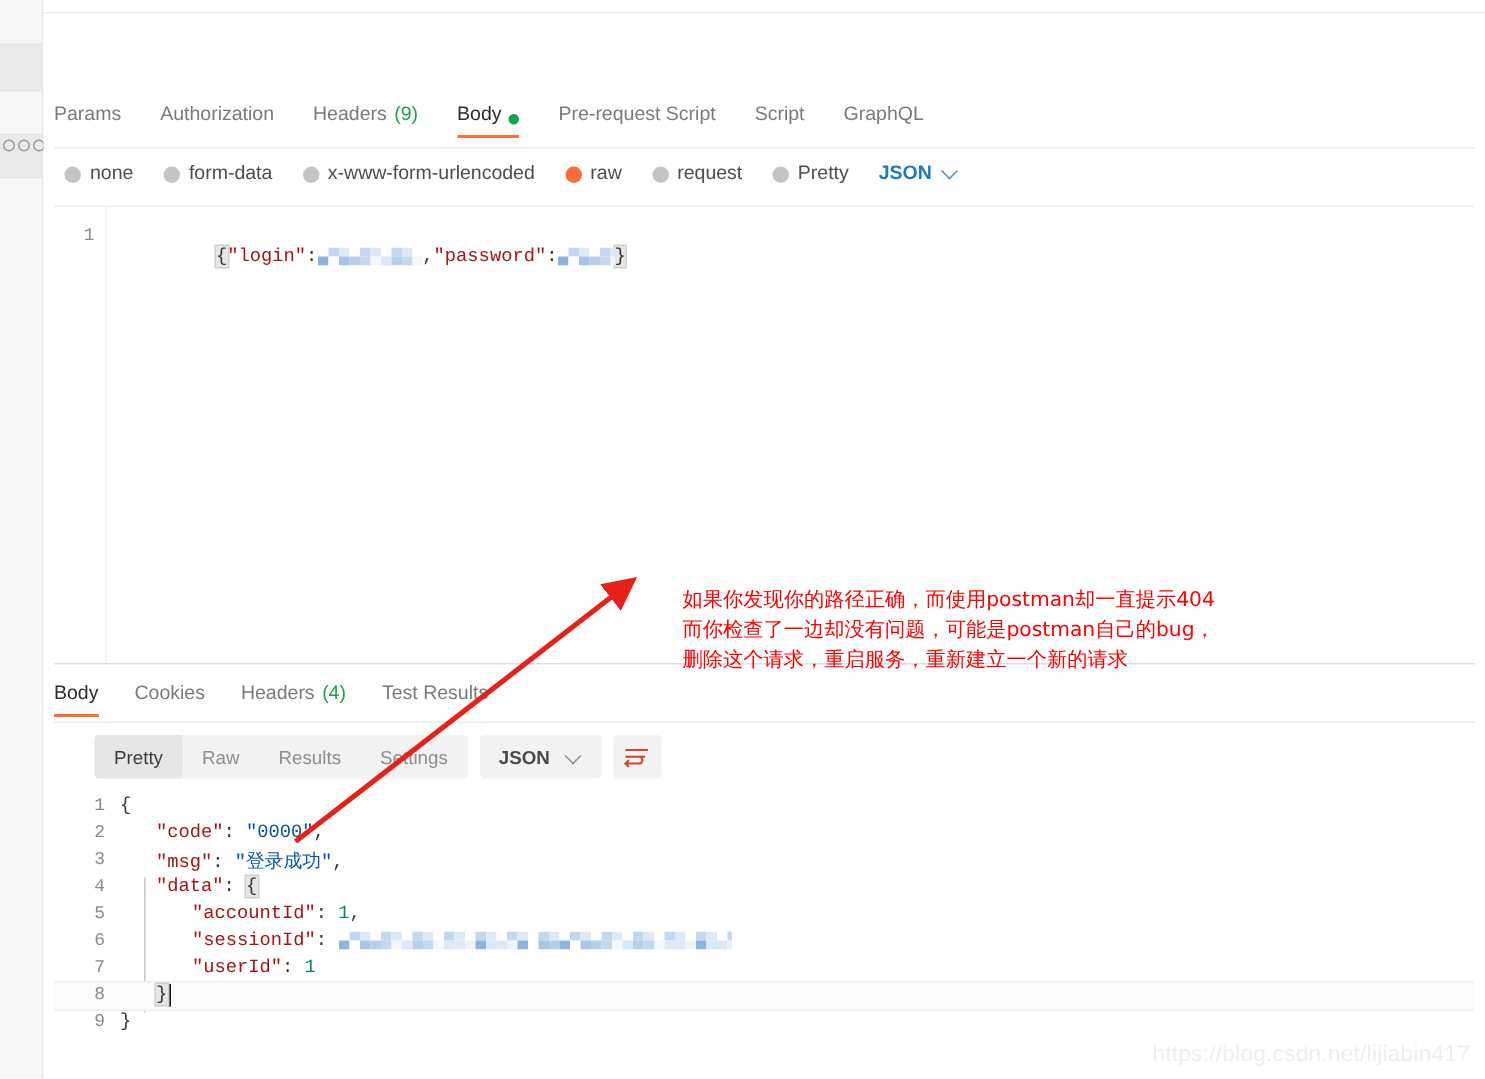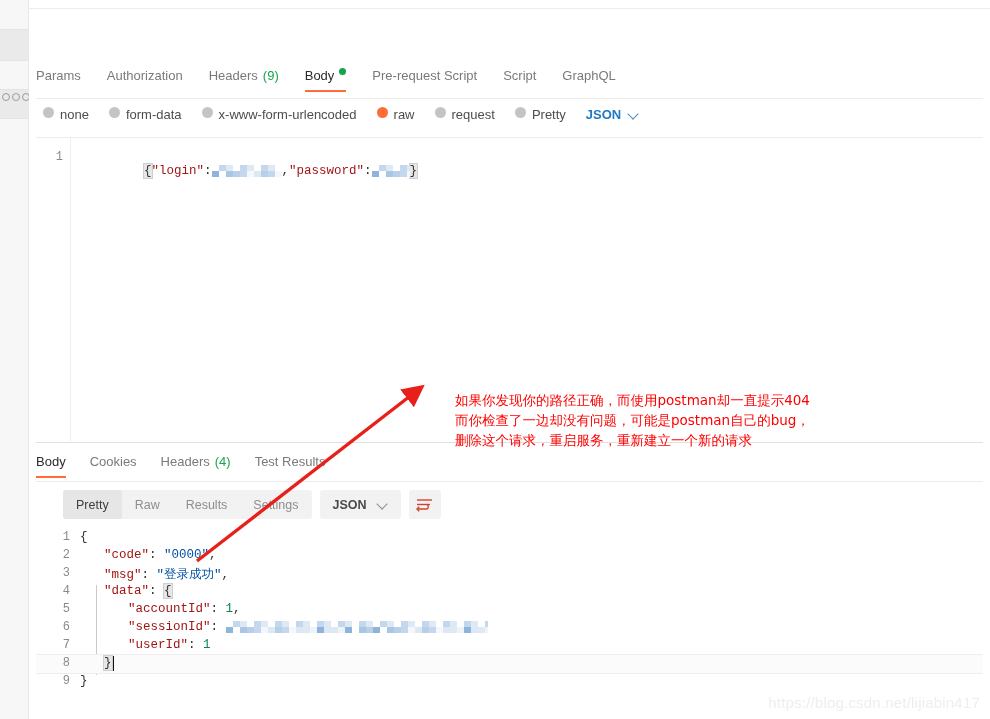--- a/index.html
+++ b/index.html
@@ -103,21 +103,21 @@
     display: flex; align-items: flex-start;
   }
   .rtab {
     position: relative;
     font-size: 13px;
     color: #7a7a7a;
     padding: 0 0 9px 0;
     margin-right: 26px;
     cursor: pointer;
     white-space: nowrap;
-    display: flex; align-items: flex-start; gap: 5px;
+    display: flex; align-items: flex-end; gap: 5px;
   }
   .rtab.active { color: #2c2c2c; }
   .rtab.active::after {
     content: "";
     position: absolute; left: 0; right: 0; bottom: 0;
     height: 2px; background: #ff6c37;
   }
   .cnt { color: #1aa34a; }
   .greendot {
     width: 7px; height: 7px; border-radius: 50%;
@@ -127,21 +127,21 @@
     position: absolute; left: 7px; top: 98px;
     width: 947px; height: 1px; background: #ebebeb;
   }
 
   
   .bodytypes {
     position: absolute; left: 14px; top: 107px;
     display: flex; align-items: center;
   }
   .radio {
-    display: flex; align-items: flex-start; gap: 6px;
+    display: flex; align-items: flex-end; gap: 6px;
     margin-right: 20px;
     font-size: 13px; color: #4d4d4d;
     cursor: pointer; white-space: nowrap;
   }
   .radio .bullet {
     width: 11px; height: 11px; border-radius: 50%;
     background: #c4c4c4; display: block;
   }
   .radio.on .bullet { background: #ff6c37; }
   .jsonsel {

